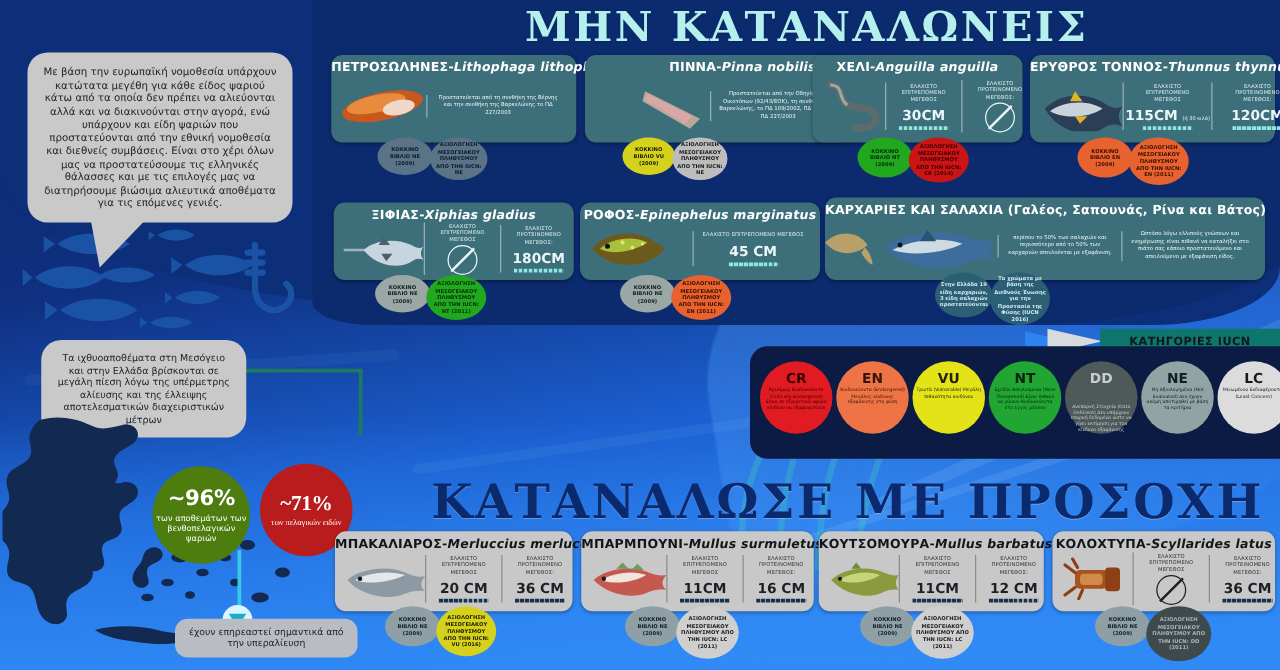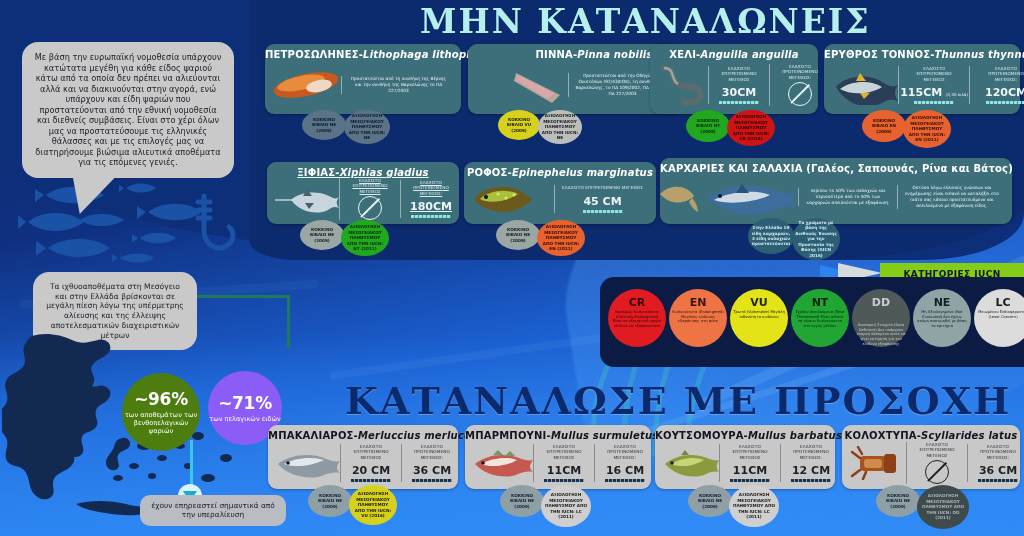--- a/index.html
+++ b/index.html
@@ -81,21 +81,21 @@
     padding:6px 9px;border-radius:10px;text-align:center;
   }
 
   
   #greece-map{position:absolute;left:2px;top:318px;width:250px;height:216px;}
   .stat-bubble{
     position:absolute;border-radius:50%;display:flex;flex-direction:column;
     align-items:center;justify-content:center;color:#fff;text-align:center;
   }
   #stat-benthic{left:122px;top:373px;width:78px;height:78px;background:#4d7c0f;}
-  #stat-pelagic{left:208px;top:371px;width:74px;height:74px;background:#8b5cf6;}
+  #stat-pelagic{left:208px;top:371px;width:74px;height:74px;background:#b91c1c;font-family:Liberation Serif, serif;}
   .stat-pct{font-size:17px;font-weight:bold;letter-spacing:-.3px;}
   .stat-cap{font-size:6.6px;line-height:1.25;margin-top:2px;}
   .connector{position:absolute;background:#37c9e8;}
   #conn-v{left:190px;top:440px;width:3px;height:50px;}
   #conn-marker{
     left:178px;top:484px;width:24px;height:24px;border-radius:50%;
     background:#d8f6ff;display:flex;align-items:center;justify-content:center;
   }
   #conn-marker i{
     width:0;height:0;border-left:7px solid transparent;border-right:7px solid transparent;
@@ -155,21 +155,21 @@
     text-align:center;font-size:4.2px;line-height:1.3;font-weight:bold;padding:3px;
     box-sizing:border-box;
   }
 
   
   #iucn-panel{
     position:absolute;left:600px;top:277px;width:424px;height:90px;
     background:#0b1b44;border-radius:14px 0 0 14px;
   }
   #iucn-tag{
-    position:absolute;left:880px;top:263px;width:144px;height:21px;background:#84cc16;
+    position:absolute;left:880px;top:263px;width:144px;height:21px;background:#0f766e;
     color:#12161c;font-size:9px;font-weight:bold;display:flex;align-items:center;
     justify-content:center;letter-spacing:.4px;
   }
   #iucn-arrow{
     position:absolute;left:838px;top:263px;width:0;height:0;
     border-top:10.5px solid transparent;border-bottom:10.5px solid transparent;
     border-left:44px solid #d7dbde;
   }
   #iucn-arrow2{
     position:absolute;left:820px;top:265px;width:0;height:0;
@@ -373,21 +373,21 @@
           <div class="m-rule"></div>
         </div>
       </div>
     </div>
   </div>
   <div class="badges" style="left:862px;top:110px;">
     <div class="badge" style="width:44px;height:32px;background:#e8622f;color:#3a1000;">ΚΟΚΚΙΝΟ ΒΙΒΛΙΟ EN (2009)</div>
     <div class="badge" style="width:48px;height:38px;background:#e8622f;color:#3a1000;margin-left:-3px;">ΑΞΙΟΛΟΓΗΣΗ ΜΕΣΟΓΕΙΑΚΟΥ ΠΛΗΘΥΣΜΟΥ ΑΠΟ ΤΗΝ IUCN: EN (2011)</div>
   </div>
 
-  <div class="card" style="left:267px;top:162px;width:192px;height:62px;text-decoration:underline;">
+  <div class="card" style="left:267px;top:162px;width:192px;height:62px;">
     <div class="card-title"><span>ΞΙΦΙΑΣ-</span><em>Xiphias gladius</em></div>
     <div class="card-body">
       <div class="thumb">
         <svg width="66" height="32" viewBox="0 0 66 32">
             <path d="M2 17h18" stroke="#9fb4c2" stroke-width="2"></path>
             <path d="M18 17c8-8 26-10 38-4 5 3 8 3 10 1-3 4-3 7 0 11-4-2-7-1-11 2-12 6-29 1-37-10z" fill="#c7d6de"></path>
             <path d="M34 6l5 7h-9z" fill="#4a6070"></path>
             <path d="M36 26l5-6h-9z" fill="#4a6070"></path>
           </svg>
       </div>

